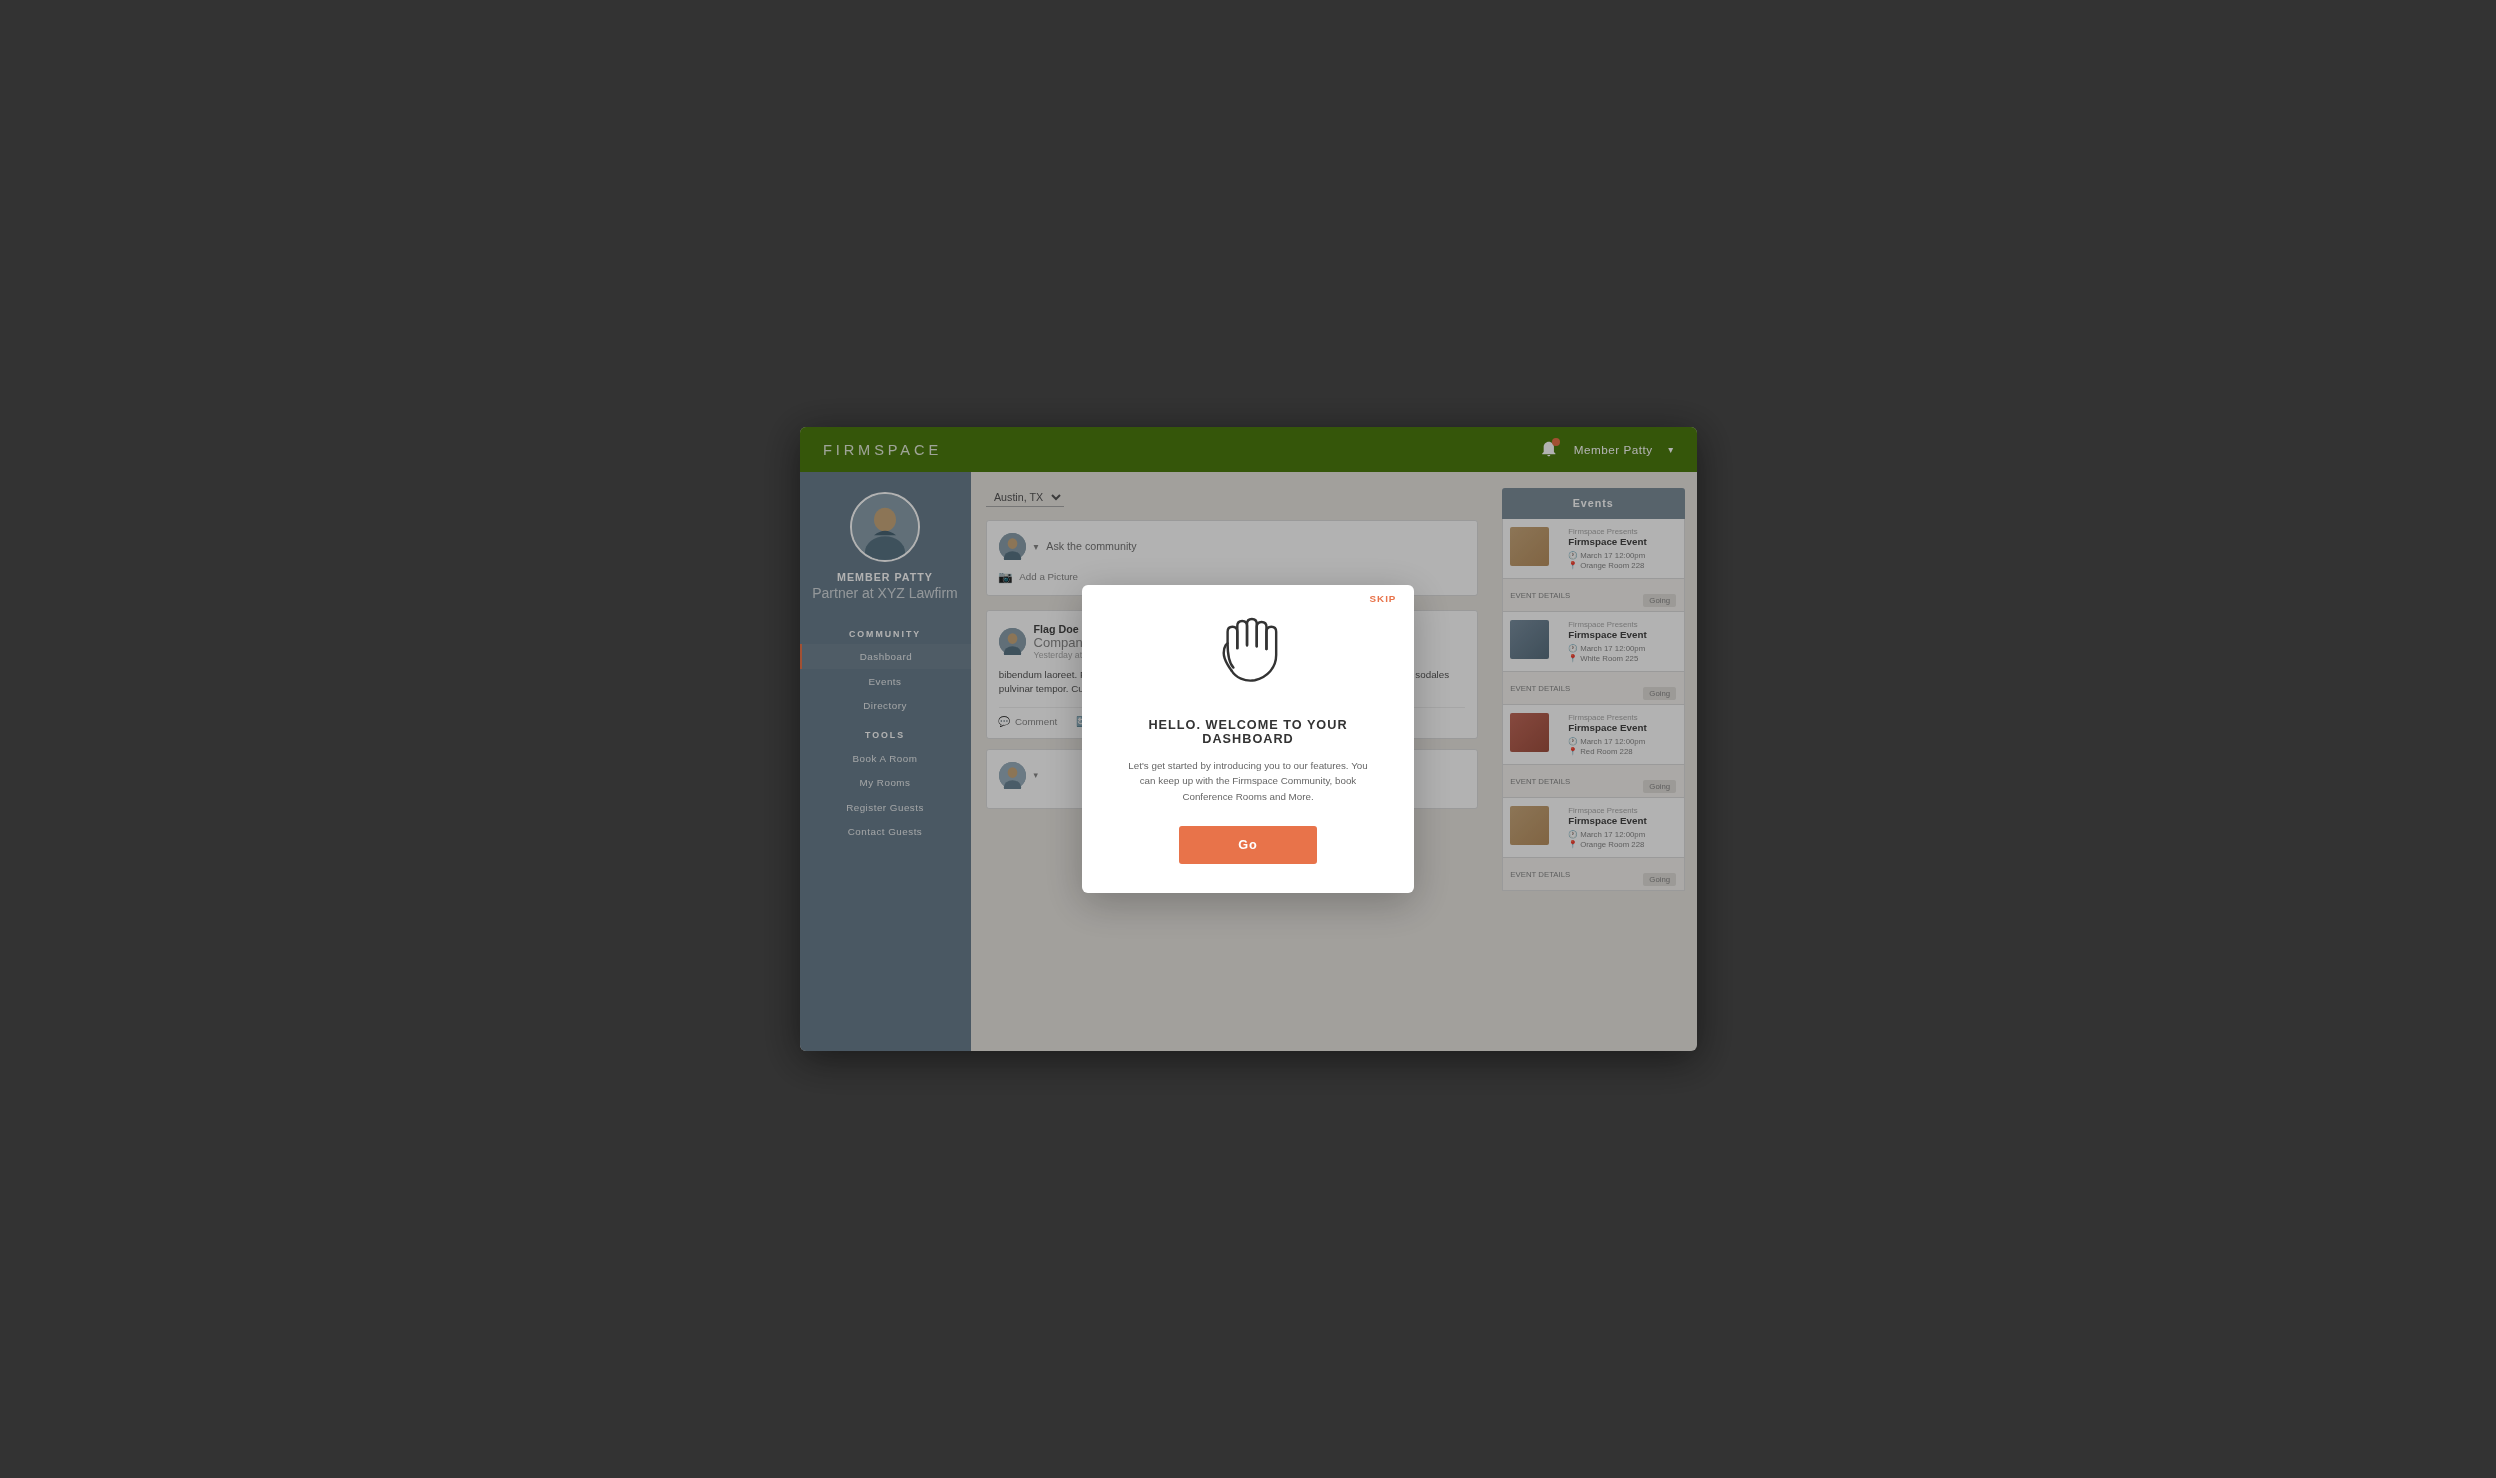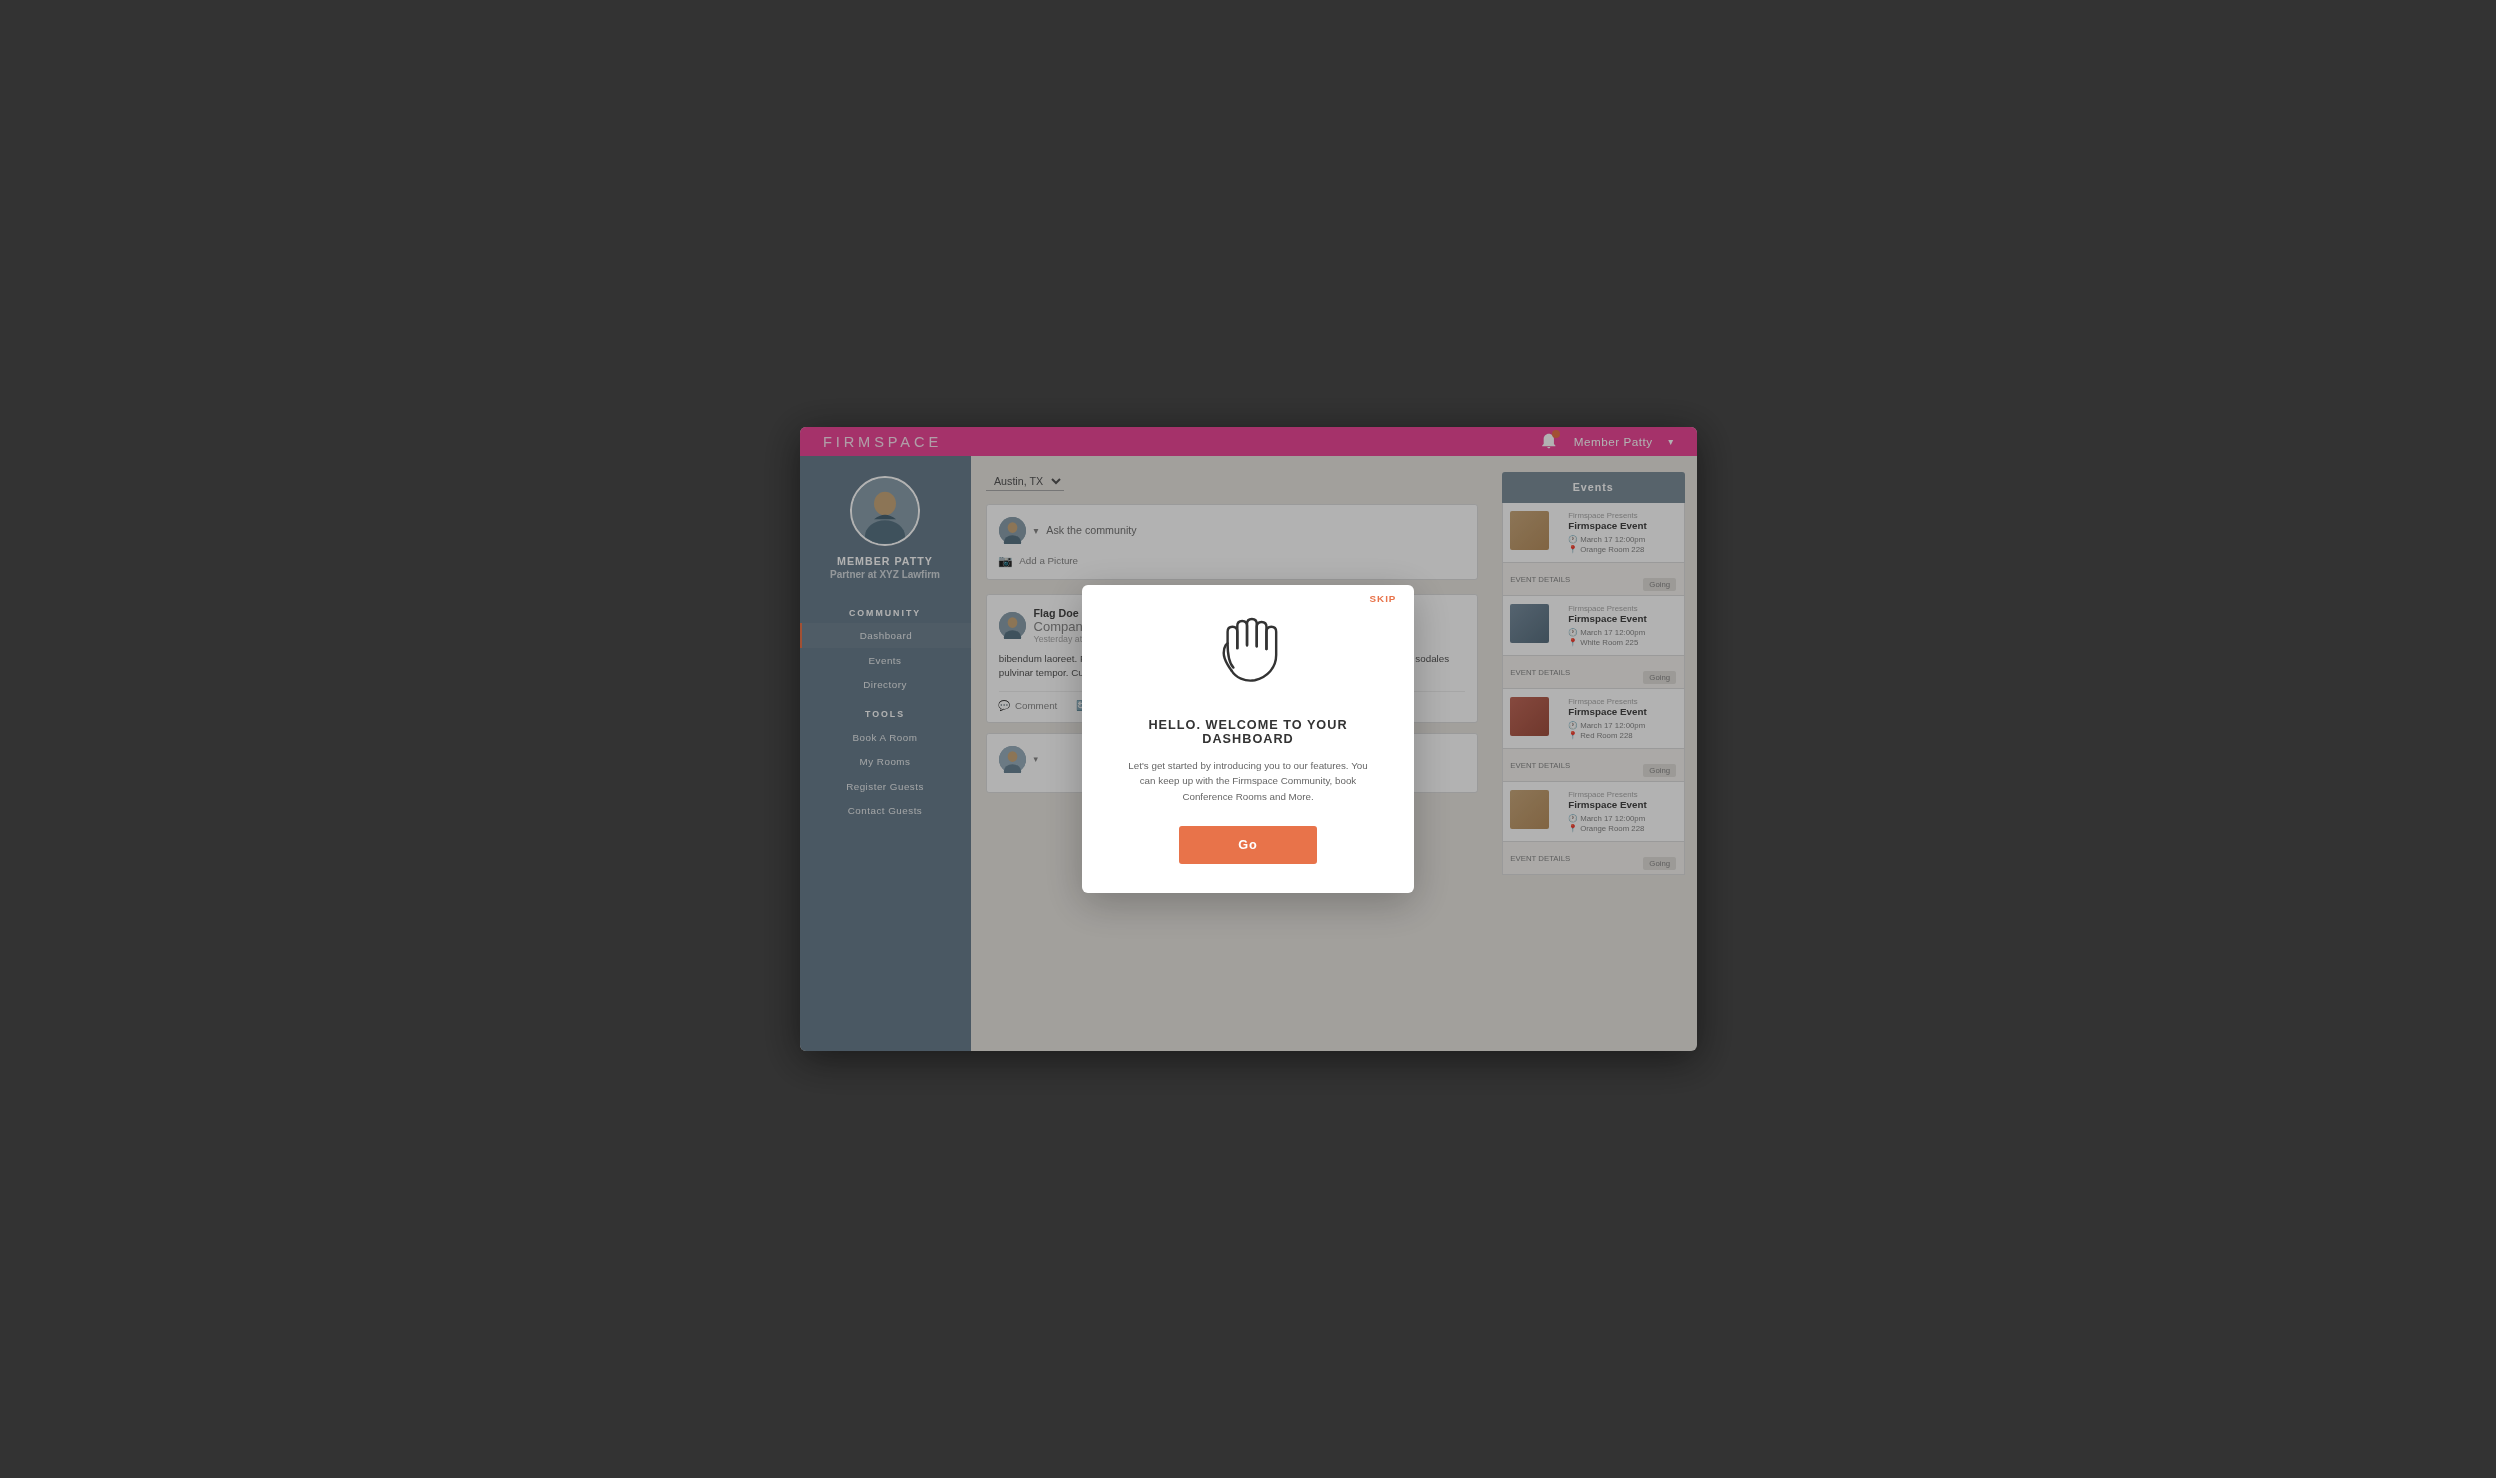--- a/index.html
+++ b/index.html
@@ -16,22 +16,22 @@
       height: 624px;
       background: #e8e5e0;
       border-radius: 5.9px;
       overflow: hidden;
       display: flex;
       flex-direction: column;
       box-shadow: 0 7.8px 39px rgba(0,0,0,0.5);
     }
     
     .top-nav {
-      background: #ec4899;
-      height: 29px;
+      background: #4d7c0f;
+      height: 45px;
       display: flex;
       align-items: center;
       justify-content: space-between;
       padding: 0 23.4px;
       flex-shrink: 0;
     }
     .logo {
       color: #fff;
       font-size: 14.6px;
       letter-spacing: 3.9px;
@@ -104,24 +104,23 @@
     .member-display-name {
       color: #fff;
       font-size: 10.7px;
       font-weight: 700;
       letter-spacing: 1px;
       text-align: center;
       margin-bottom: 2px;
     }
     .member-title {
       color: rgba(255,255,255,0.7);
-      font-size: 10px;
+      font-size: 14px;
       text-align: center;
       margin-bottom: 19.5px;
-      font-weight: bold;
     }
     .sidebar-section-label {
       color: #fff;
       font-size: 8.8px;
       font-weight: 700;
       letter-spacing: 2px;
       text-transform: uppercase;
       text-align: center;
       padding: 7.8px 0 5.9px;
       width: 100%;

